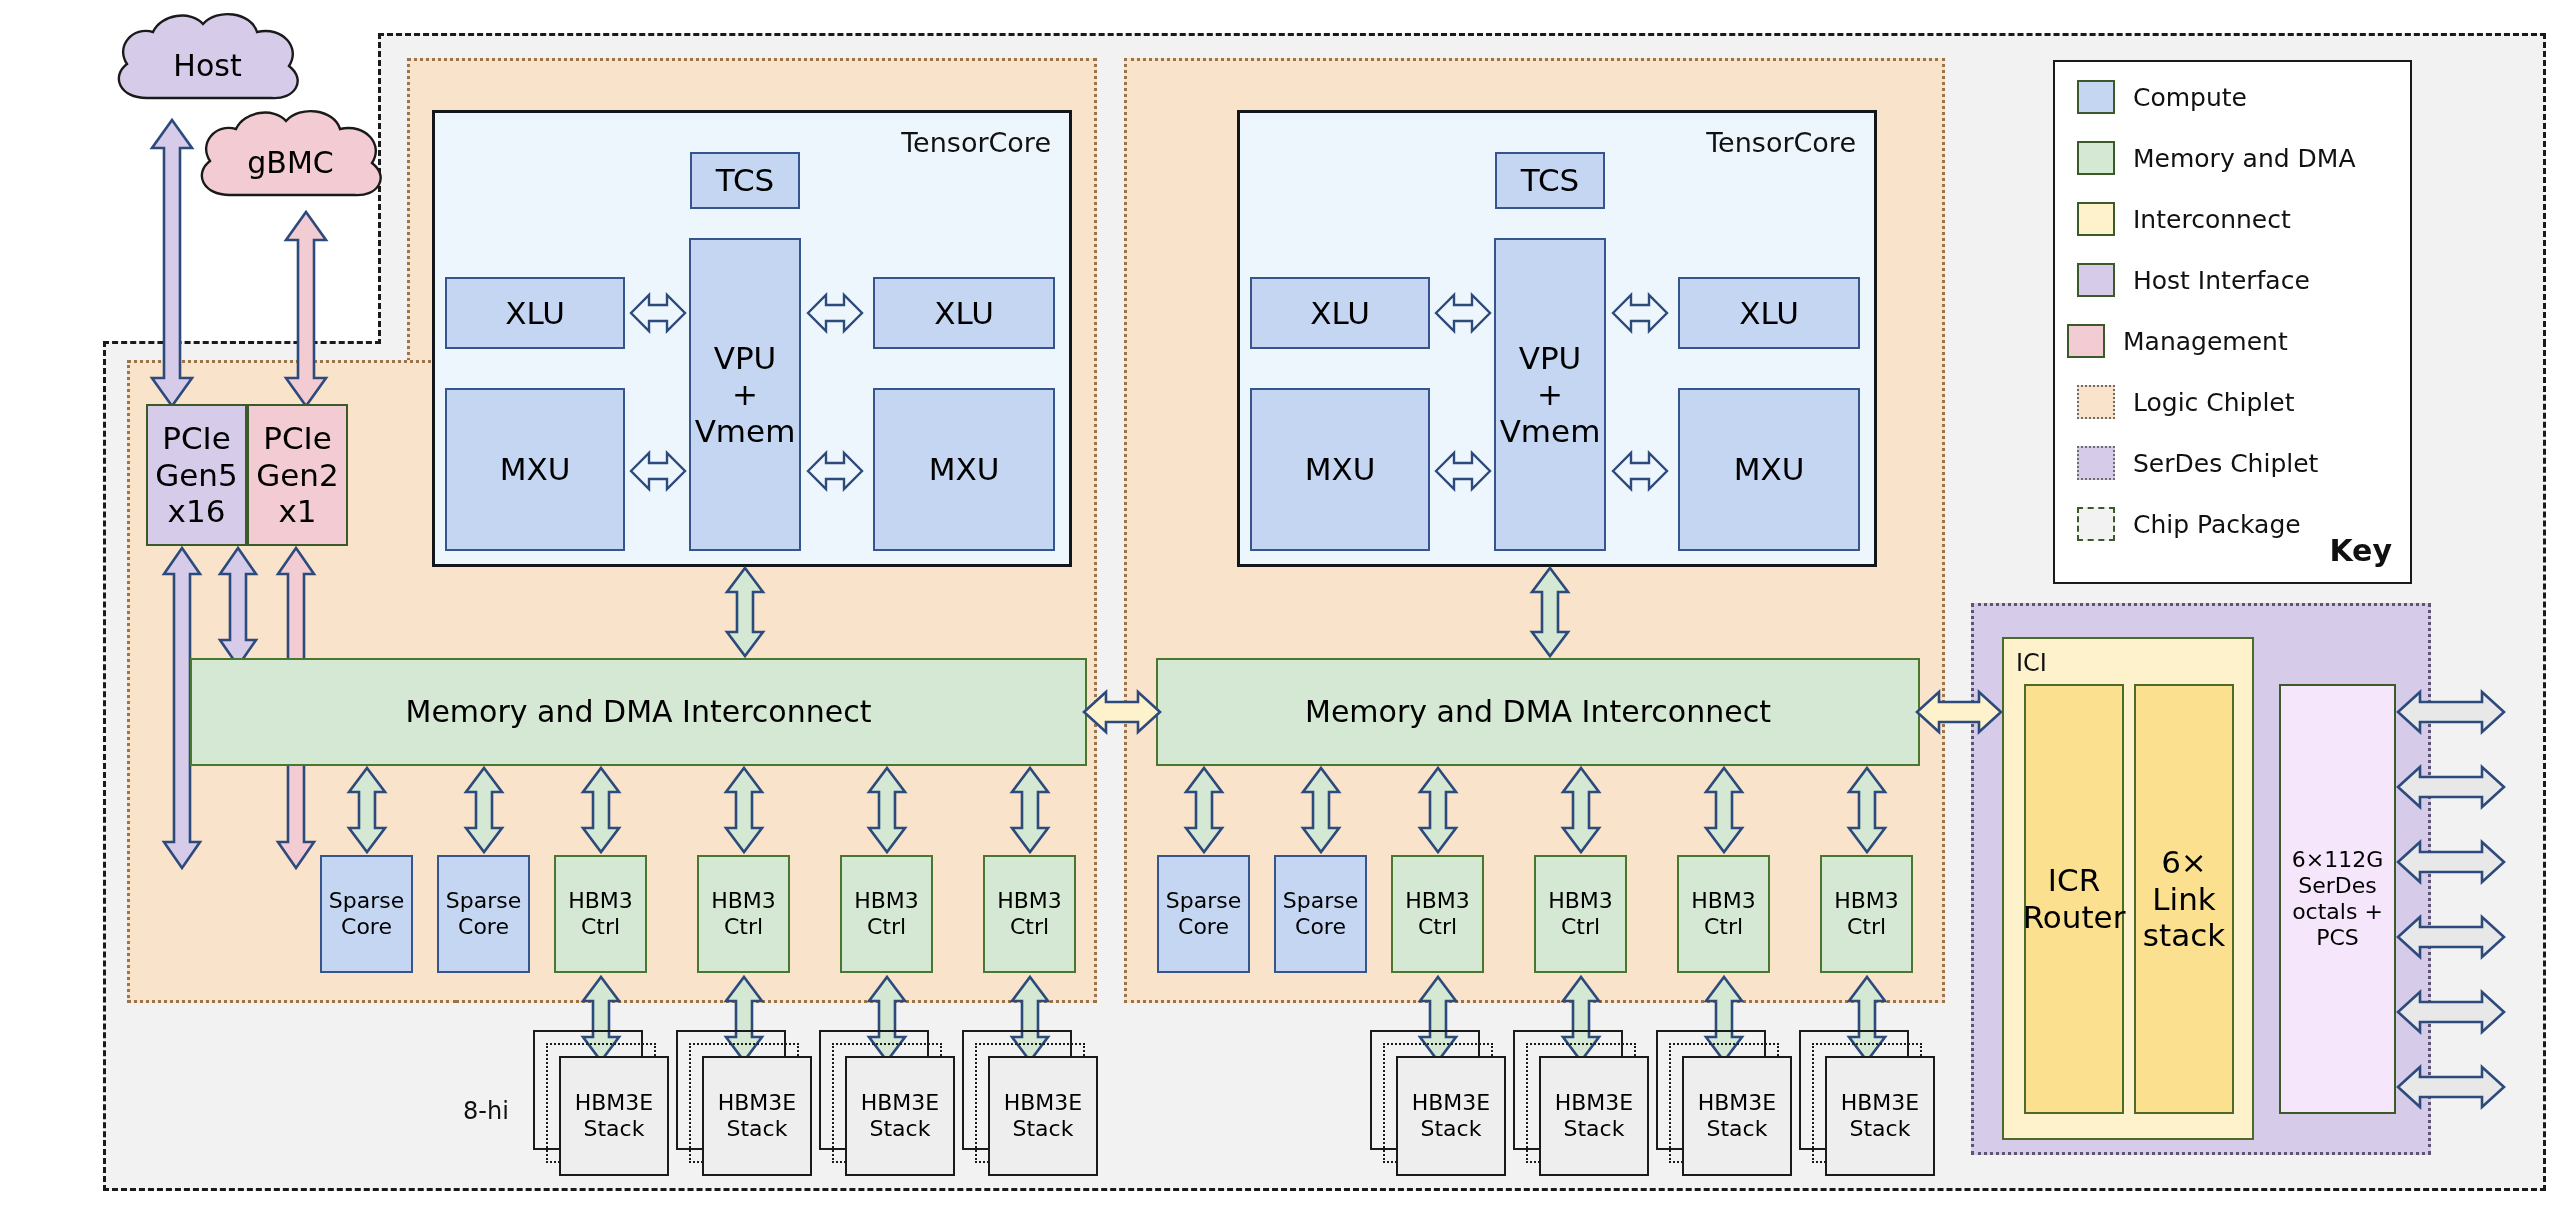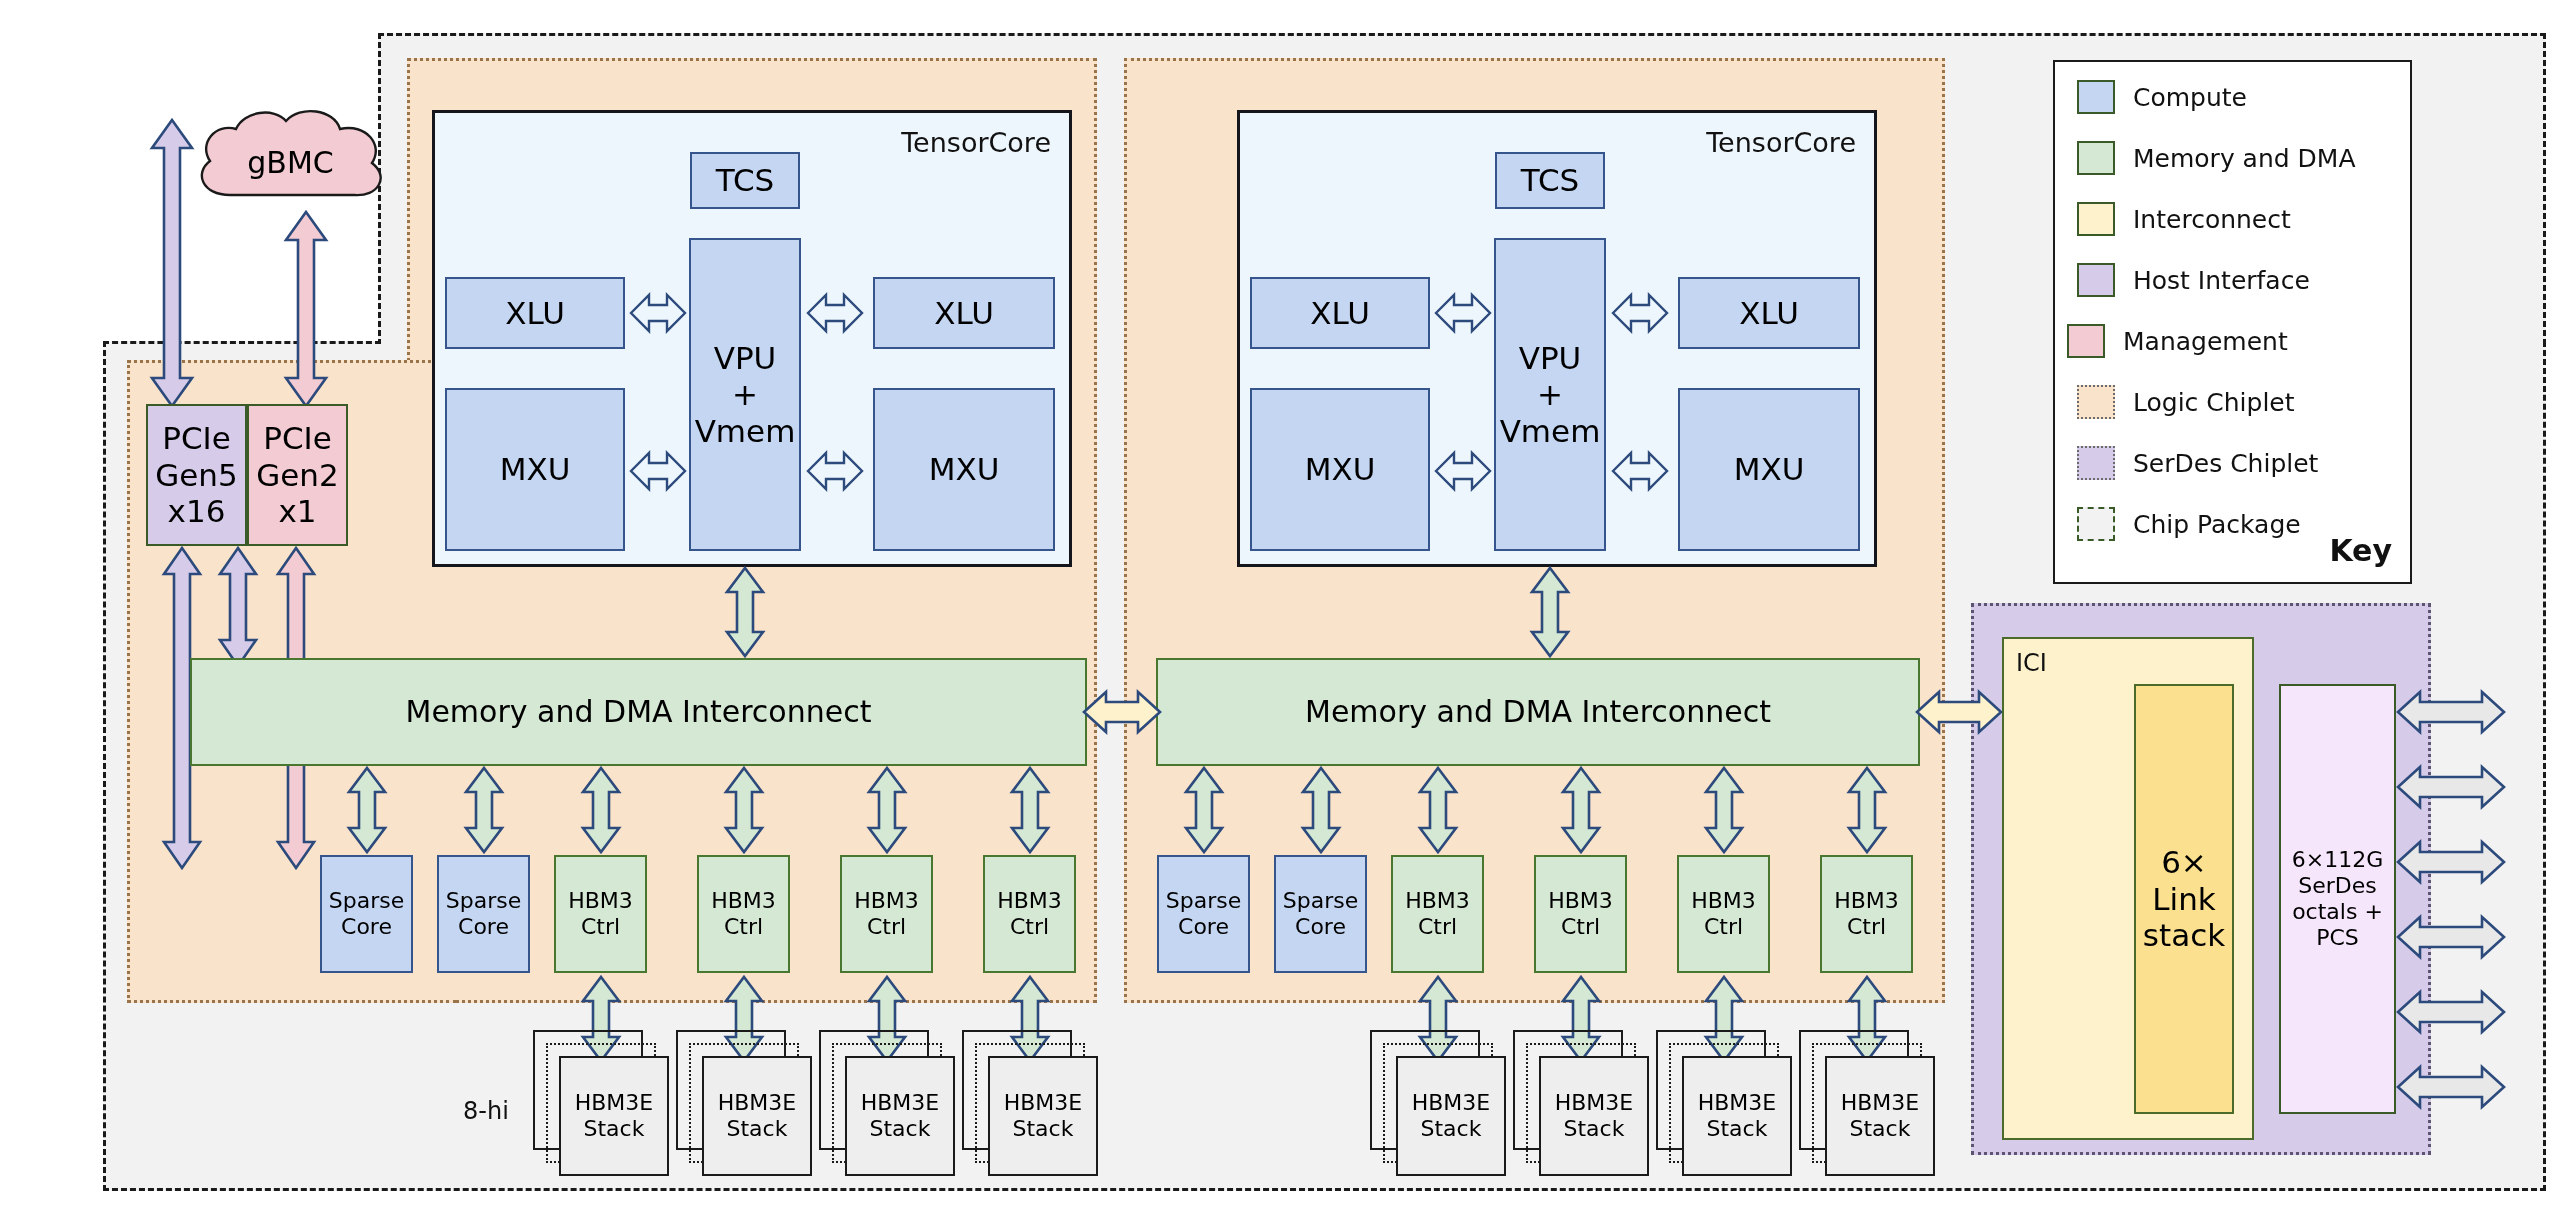--- a/index.html
+++ b/index.html
@@ -71,20 +71,27 @@
 
   <div class="chiplet-logic" style="left:407px;top:58px;width:690px;height:945px;"></div>
 
   <div class="chiplet-logic" style="left:1124px;top:58px;width:821px;height:945px;"></div>
 
   <div class="chiplet-logic" style="left:127px;top:360px;width:330px;height:643px;"></div>
   <div class="abs" style="left:409px;top:363px;width:52px;height:637px;background:#fae3cb;"></div>
 
   <div class="chiplet-serdes" style="left:1971px;top:603px;width:460px;height:552px;"></div>
 
+  <div class="cloud" style="left:105px;top:10px;width:205px;height:110px;">
+    <svg viewBox="0 0 205 110" preserveAspectRatio="none" aria-hidden="true">
+      <path d="M42 88 C14 88 6 66 22 54 C10 36 28 16 48 22 C56 4 86 0 98 14
+               C112 -2 146 2 152 22 C178 16 196 38 184 56 C202 70 190 90 166 88 Z" fill="#d6ccea" stroke="#1a1a1a" stroke-width="2.4"></path>
+    </svg>
+    <span class="t-xl">Host</span>
+  </div>
 
   <div class="cloud" style="left:188px;top:107px;width:205px;height:110px;">
     <svg viewBox="0 0 205 110" preserveAspectRatio="none" aria-hidden="true">
       <path d="M42 88 C14 88 6 66 22 54 C10 36 28 16 48 22 C56 4 86 0 98 14
                C112 -2 146 2 152 22 C178 16 196 38 184 56 C202 70 190 90 166 88 Z" fill="#f2ccd2" stroke="#1a1a1a" stroke-width="2.4"></path>
     </svg>
     <span class="t-xl">gBMC</span>
   </div>
 
   <svg class="arrow" style="left:144px;top:118px;width:56px;height:290px;" viewBox="0 0 56 290">
@@ -388,20 +395,24 @@
     <div class="abs" style="left:1799px;top:1030px;width:110px;height:120px;border:2px solid #1a1a1a;background:transparent;"></div>
     <div class="abs" style="left:1812px;top:1043px;width:110px;height:120px;border:2px dotted #1a1a1a;background:transparent;"></div>
     <div class="box c-stack t-md" style="left:1825px;top:1056px;width:110px;height:120px;">
       <span class="lbl">HBM3E
 Stack</span>
     </div>
   </div>
 
   <div class="abs c-intercon" style="left:2002px;top:637px;width:252px;height:503px;border:2px solid #4b6b2a;">
     <span class="plain-text t-lg" style="left:12px;top:10px;">ICI</span>
+  </div>
+  <div class="box c-intercon-d t-lg" style="left:2024px;top:684px;width:100px;height:430px;">
+    <span class="lbl">ICR
+Router</span>
   </div>
   <div class="box c-intercon-d t-lg" style="left:2134px;top:684px;width:100px;height:430px;">
     <span class="lbl">6×
 Link
 stack</span>
   </div>
 
   <div class="box c-serdes-in t-md" style="left:2279px;top:684px;width:117px;height:430px;">
     <span class="lbl">6×112G
 SerDes

